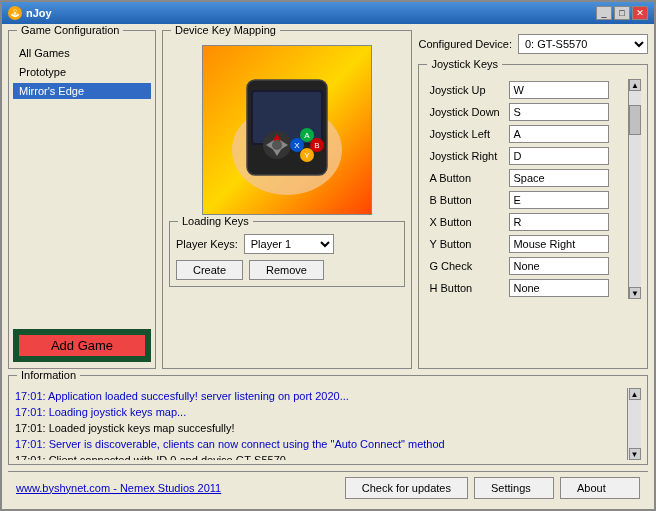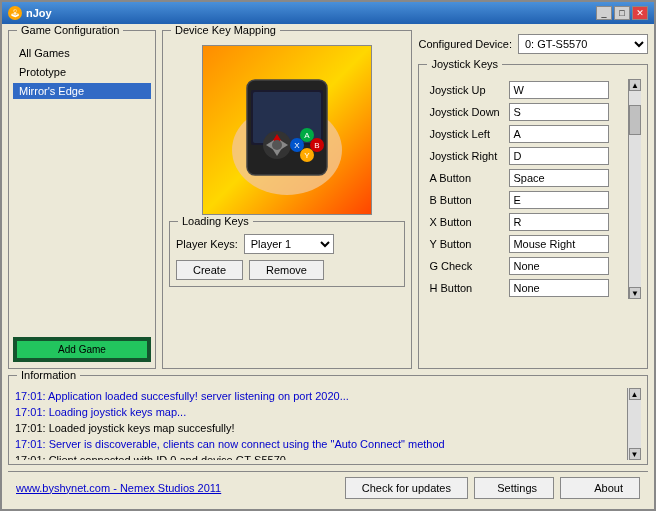--- a/index.html
+++ b/index.html
@@ -112,24 +112,24 @@
       cursor: pointer;
       color: #000;
     }
     .game-item.selected {
       background: #316ac5;
       color: white;
     }
     .add-game-btn {
       width: 100%;
       padding: 3px;
-      background: #22c55e;
-      border: 4px solid #14532d;
-      cursor: pointer;
-      font-size: 10px;
+      background: #ef4444;
+      border: 6px solid #14532d;
+      cursor: pointer;
+      font-size: 13px;
       text-align: center;
     }
     .device-key-mapping {
       flex: 1;
       padding: 14px 6px 6px 6px;
       display: flex;
       flex-direction: column;
       gap: 6px;
     }
     .device-image {
@@ -292,21 +292,21 @@
       display: flex;
       gap: 6px;
     }
     .bottom-btn {
       padding: 4px 16px;
       background: #f0f0f0;
       border: 1px solid #888;
       cursor: pointer;
       font-size: 11px;
       min-width: 80px;
-      text-align: right;
+      text-align: left;
     }
   </style>
 </head>
 <body>
 
 <div class="window">
 
   <div class="titlebar">
     <div class="titlebar-left">
       <div class="titlebar-icon">🕹</div>

